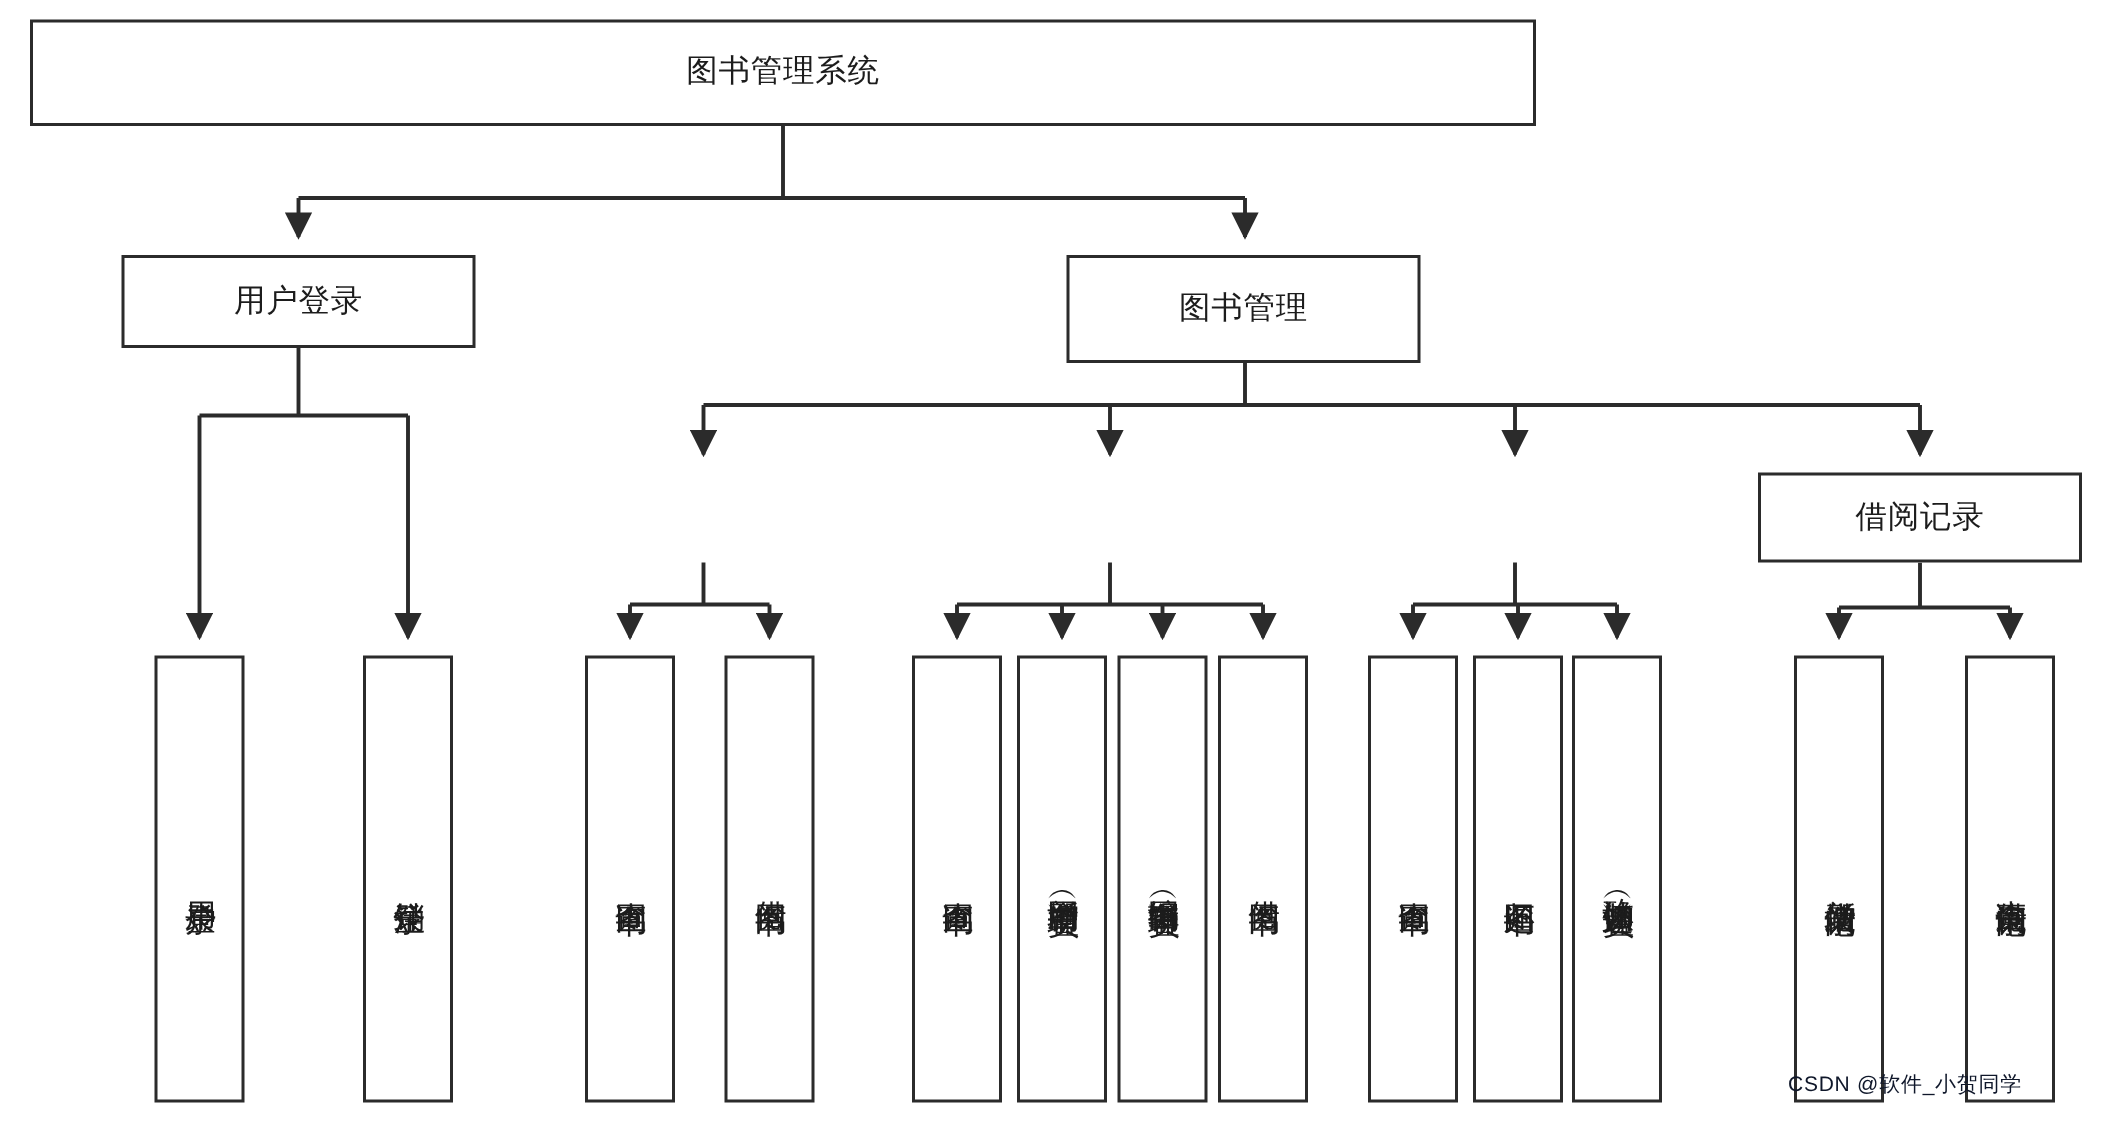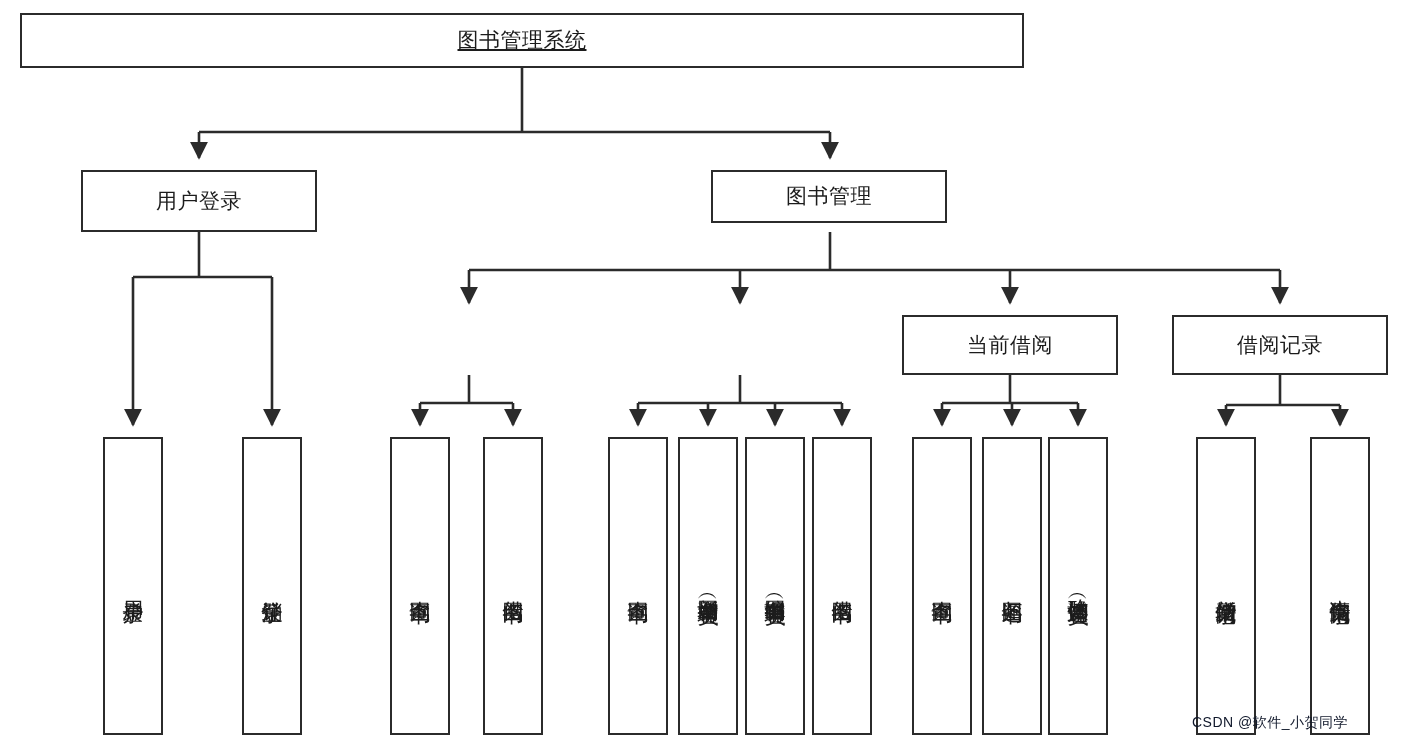--- a/index.html
+++ b/index.html
@@ -117,34 +117,31 @@
       <path d="M 1012 403 L 1012 425" marker-end="url(#arrow)"></path>
       <path d="M 1078 403 L 1078 425" marker-end="url(#arrow)"></path>
 
       <path d="M 1280 375 L 1280 405"></path>
       <path d="M 1226 405 L 1340 405"></path>
       <path d="M 1226 405 L 1226 425" marker-end="url(#arrow)"></path>
       <path d="M 1340 405 L 1340 425" marker-end="url(#arrow)"></path>
     </g>
   </svg>
 
-  <div class="node root" style="left: 20px; top: 13px; width: 1004px; height: 55px; text-decoration: underline;">
+  <div class="node root" style="left: 20px; top: 13px; width: 1004px; height: 71px;">
     <span class="node-label">图书管理系统</span>
   </div>
 
   <div class="node" style="left: 81px; top: 170px; width: 236px; height: 62px;">
     <span class="node-label">用户登录</span>
   </div>
-  <div class="node" style="left: 711px; top: 170px; width: 236px; height: 53px;">
+  <div class="node" style="left: 711px; top: 170px; width: 236px; height: 72px;">
     <span class="node-label">图书管理</span>
   </div>
 
-  <div class="node" style="left: 902px; top: 315px; width: 216px; height: 60px;">
-    <span class="node-label">当前借阅</span>
-  </div>
   <div class="node" style="left: 1172px; top: 315px; width: 216px; height: 60px;">
     <span class="node-label">借阅记录</span>
   </div>
 
   <div class="node leaf" style="left: 103px; top: 437px; width: 60px; height: 298px;">
     <span class="node-label">用户登录</span>
   </div>
   <div class="node leaf" style="left: 242px; top: 437px; width: 60px; height: 298px;">
     <span class="node-label">注销登录</span>
   </div>

